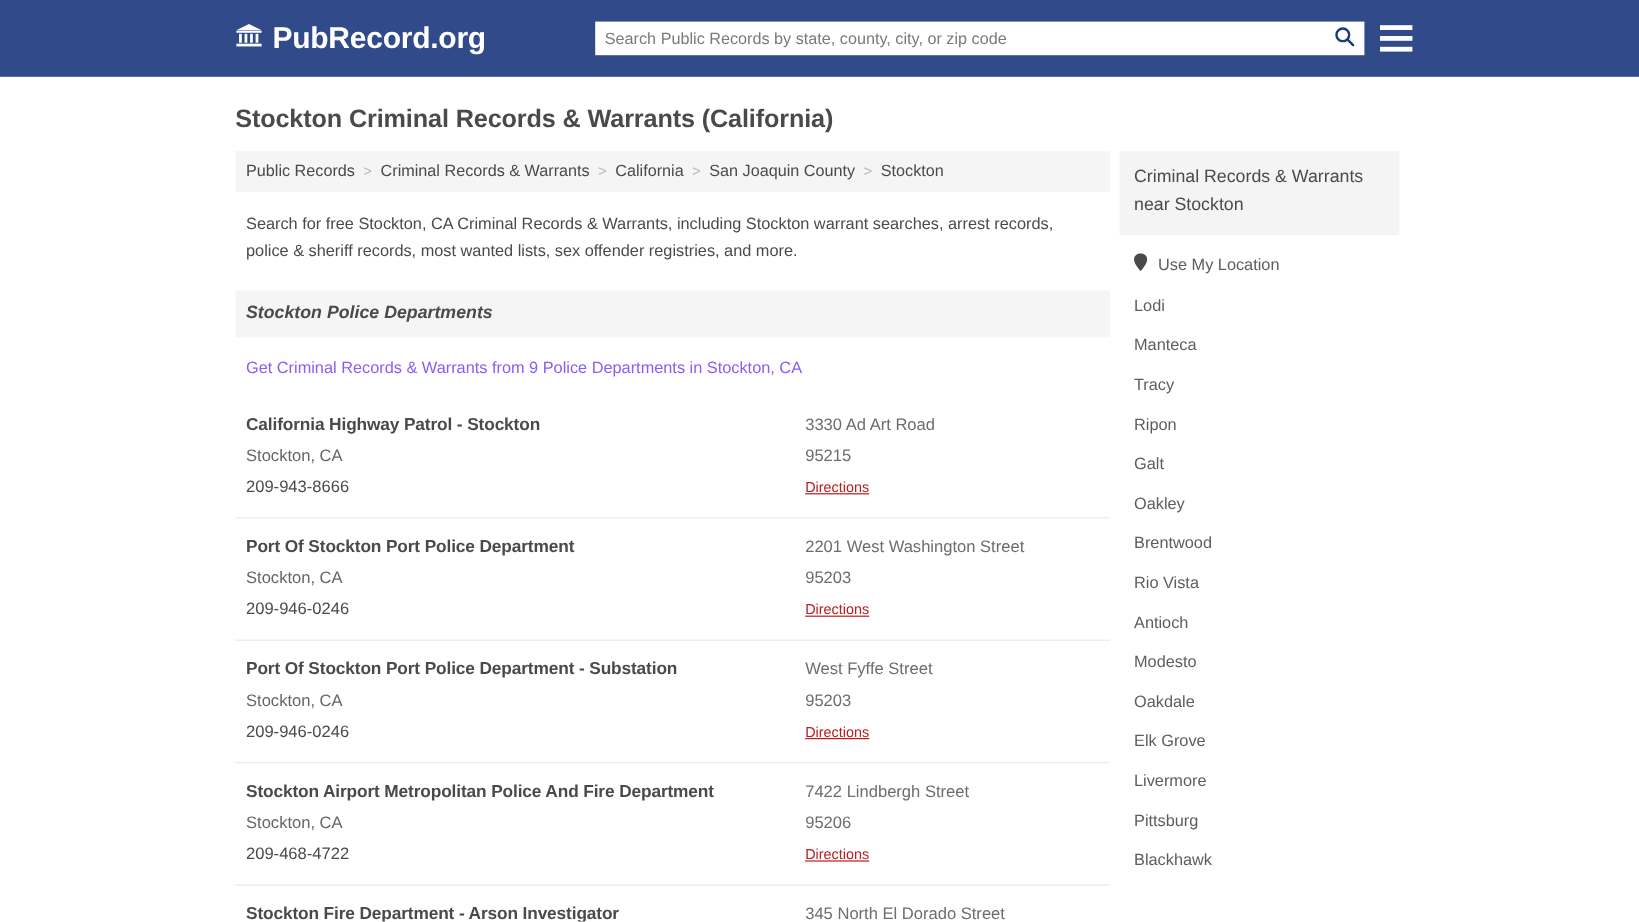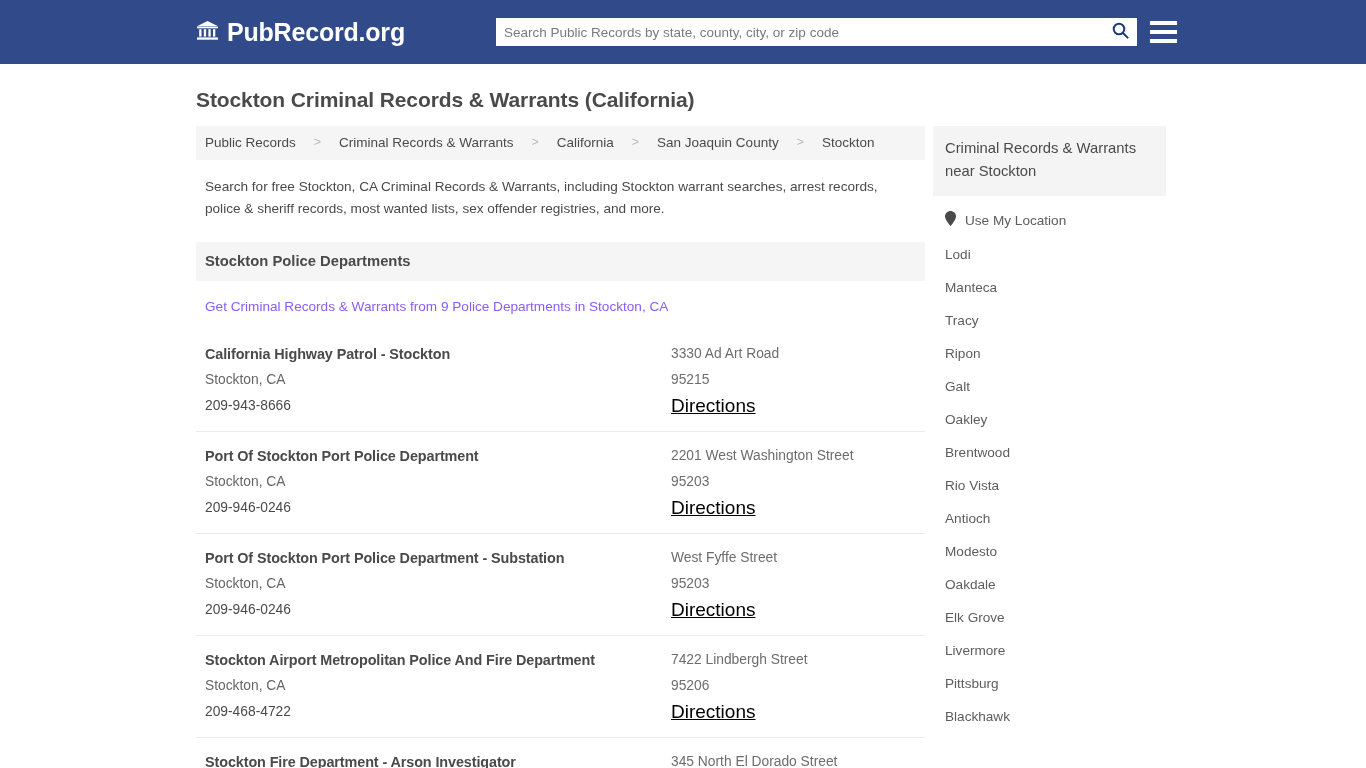--- a/index.html
+++ b/index.html
@@ -111,23 +111,23 @@
     top: 62px;
     width: 729px;
   }
 
   .breadcrumb {
     background: #f5f5f5;
     padding: 9px 9px 10px 9px;
     font-size: 13.5px;
     color: #4a4a4a;
     display: flex;
-    align-items: flex-start;
+    align-items: flex-end;
     flex-wrap: wrap;
-    gap: 11px;
+    gap: 0;
   }
   .breadcrumb a {
     color: #4a4a4a;
     text-decoration: none;
     cursor: pointer;
   }
   .breadcrumb .sep {
     color: #b9b9b9;
     padding: 0 7px;
     font-size: 12.5px;
@@ -141,20 +141,21 @@
     width: 716px;
   }
 
   .section-bar {
     margin-top: 22px;
     background: #f5f5f5;
     padding: 11px 9px 12px 9px;
     font-size: 14.8px;
     font-weight: bold;
     color: #4a4a4a;
+    font-style: italic;
   }
 
   .section-sub {
     padding: 18px 9px 0 9px;
     font-size: 13.6px;
     color: #8b5cf6;
   }
 
   .listings { margin-top: 16px; }
   .listing {
@@ -179,23 +180,23 @@
     line-height: 26px;
   }
   .org-phone { color: #4a4a4a; }
   .addr-line, .addr-zip {
     font-size: 13.8px;
     color: #6d6d6d;
     line-height: 26px;
   }
   .directions {
     display: inline-block;
-    font-size: 19px;
+    font-size: 12px;
     line-height: 26px;
-    color: #000000;
+    color: #b91c1c;
     text-decoration: underline;
     cursor: pointer;
   }
 
   
   .sidebar {
     position: absolute;
     left: 933px;
     top: 62px;
     width: 233px;

